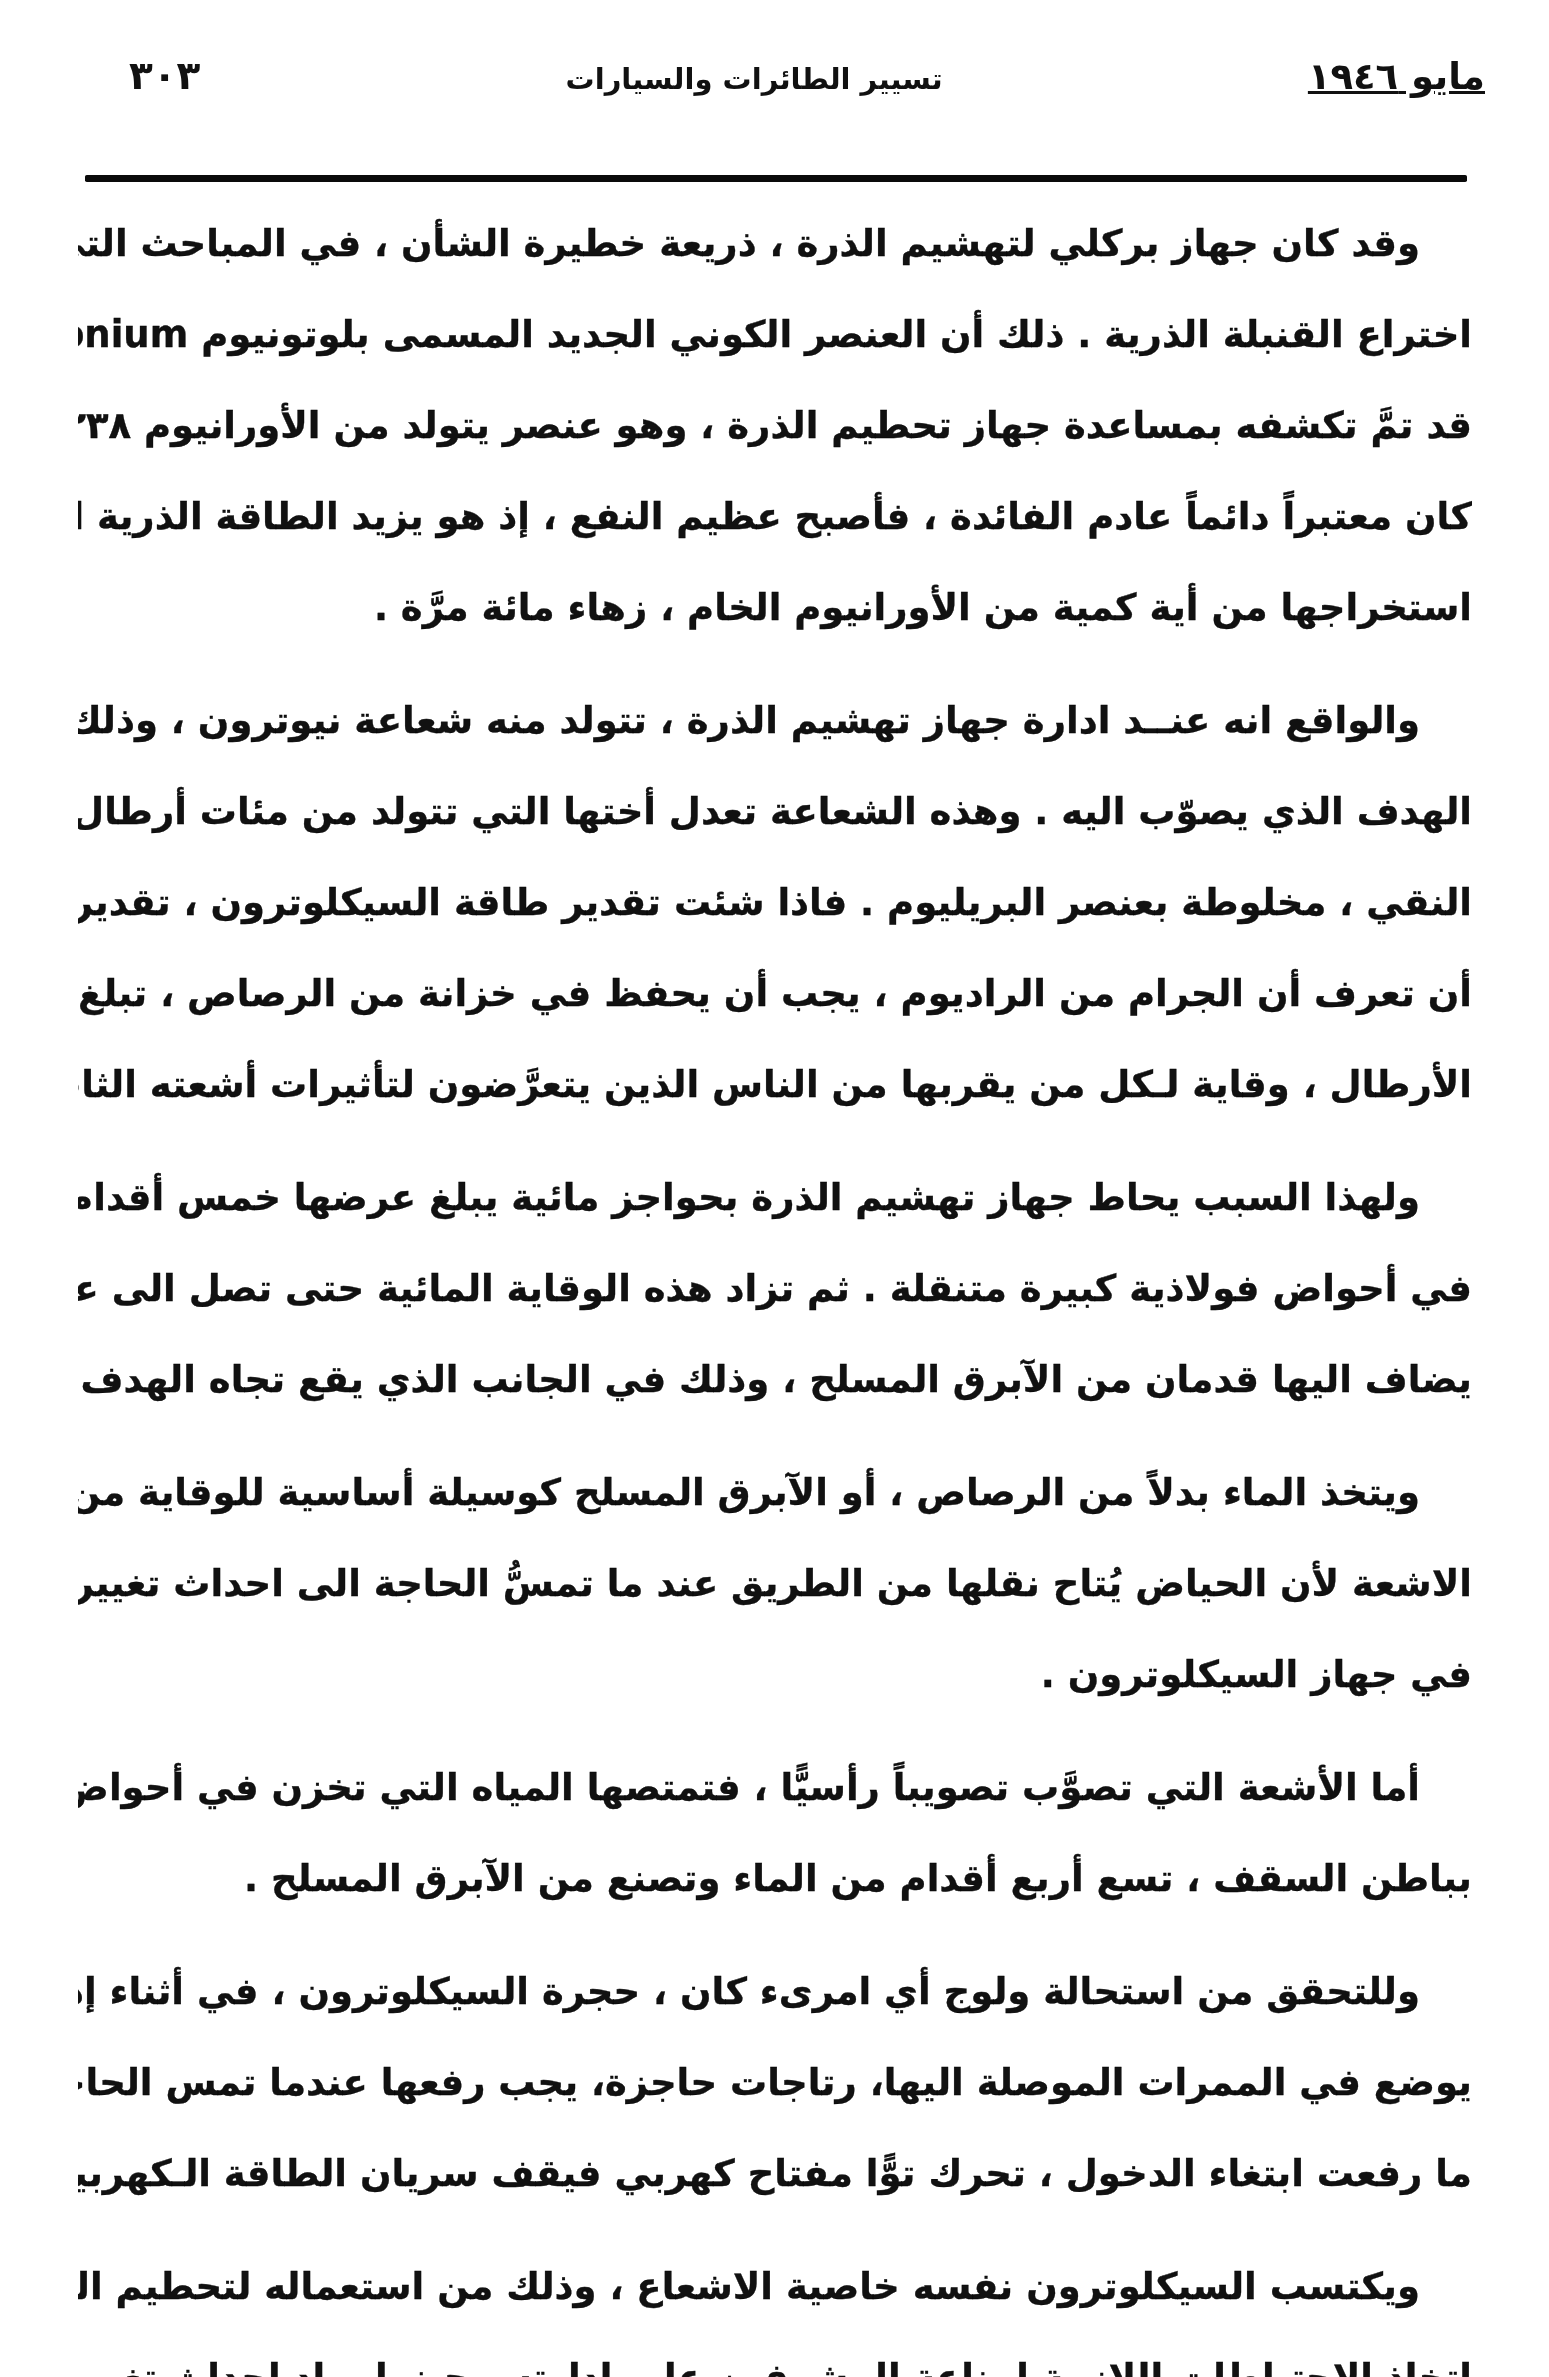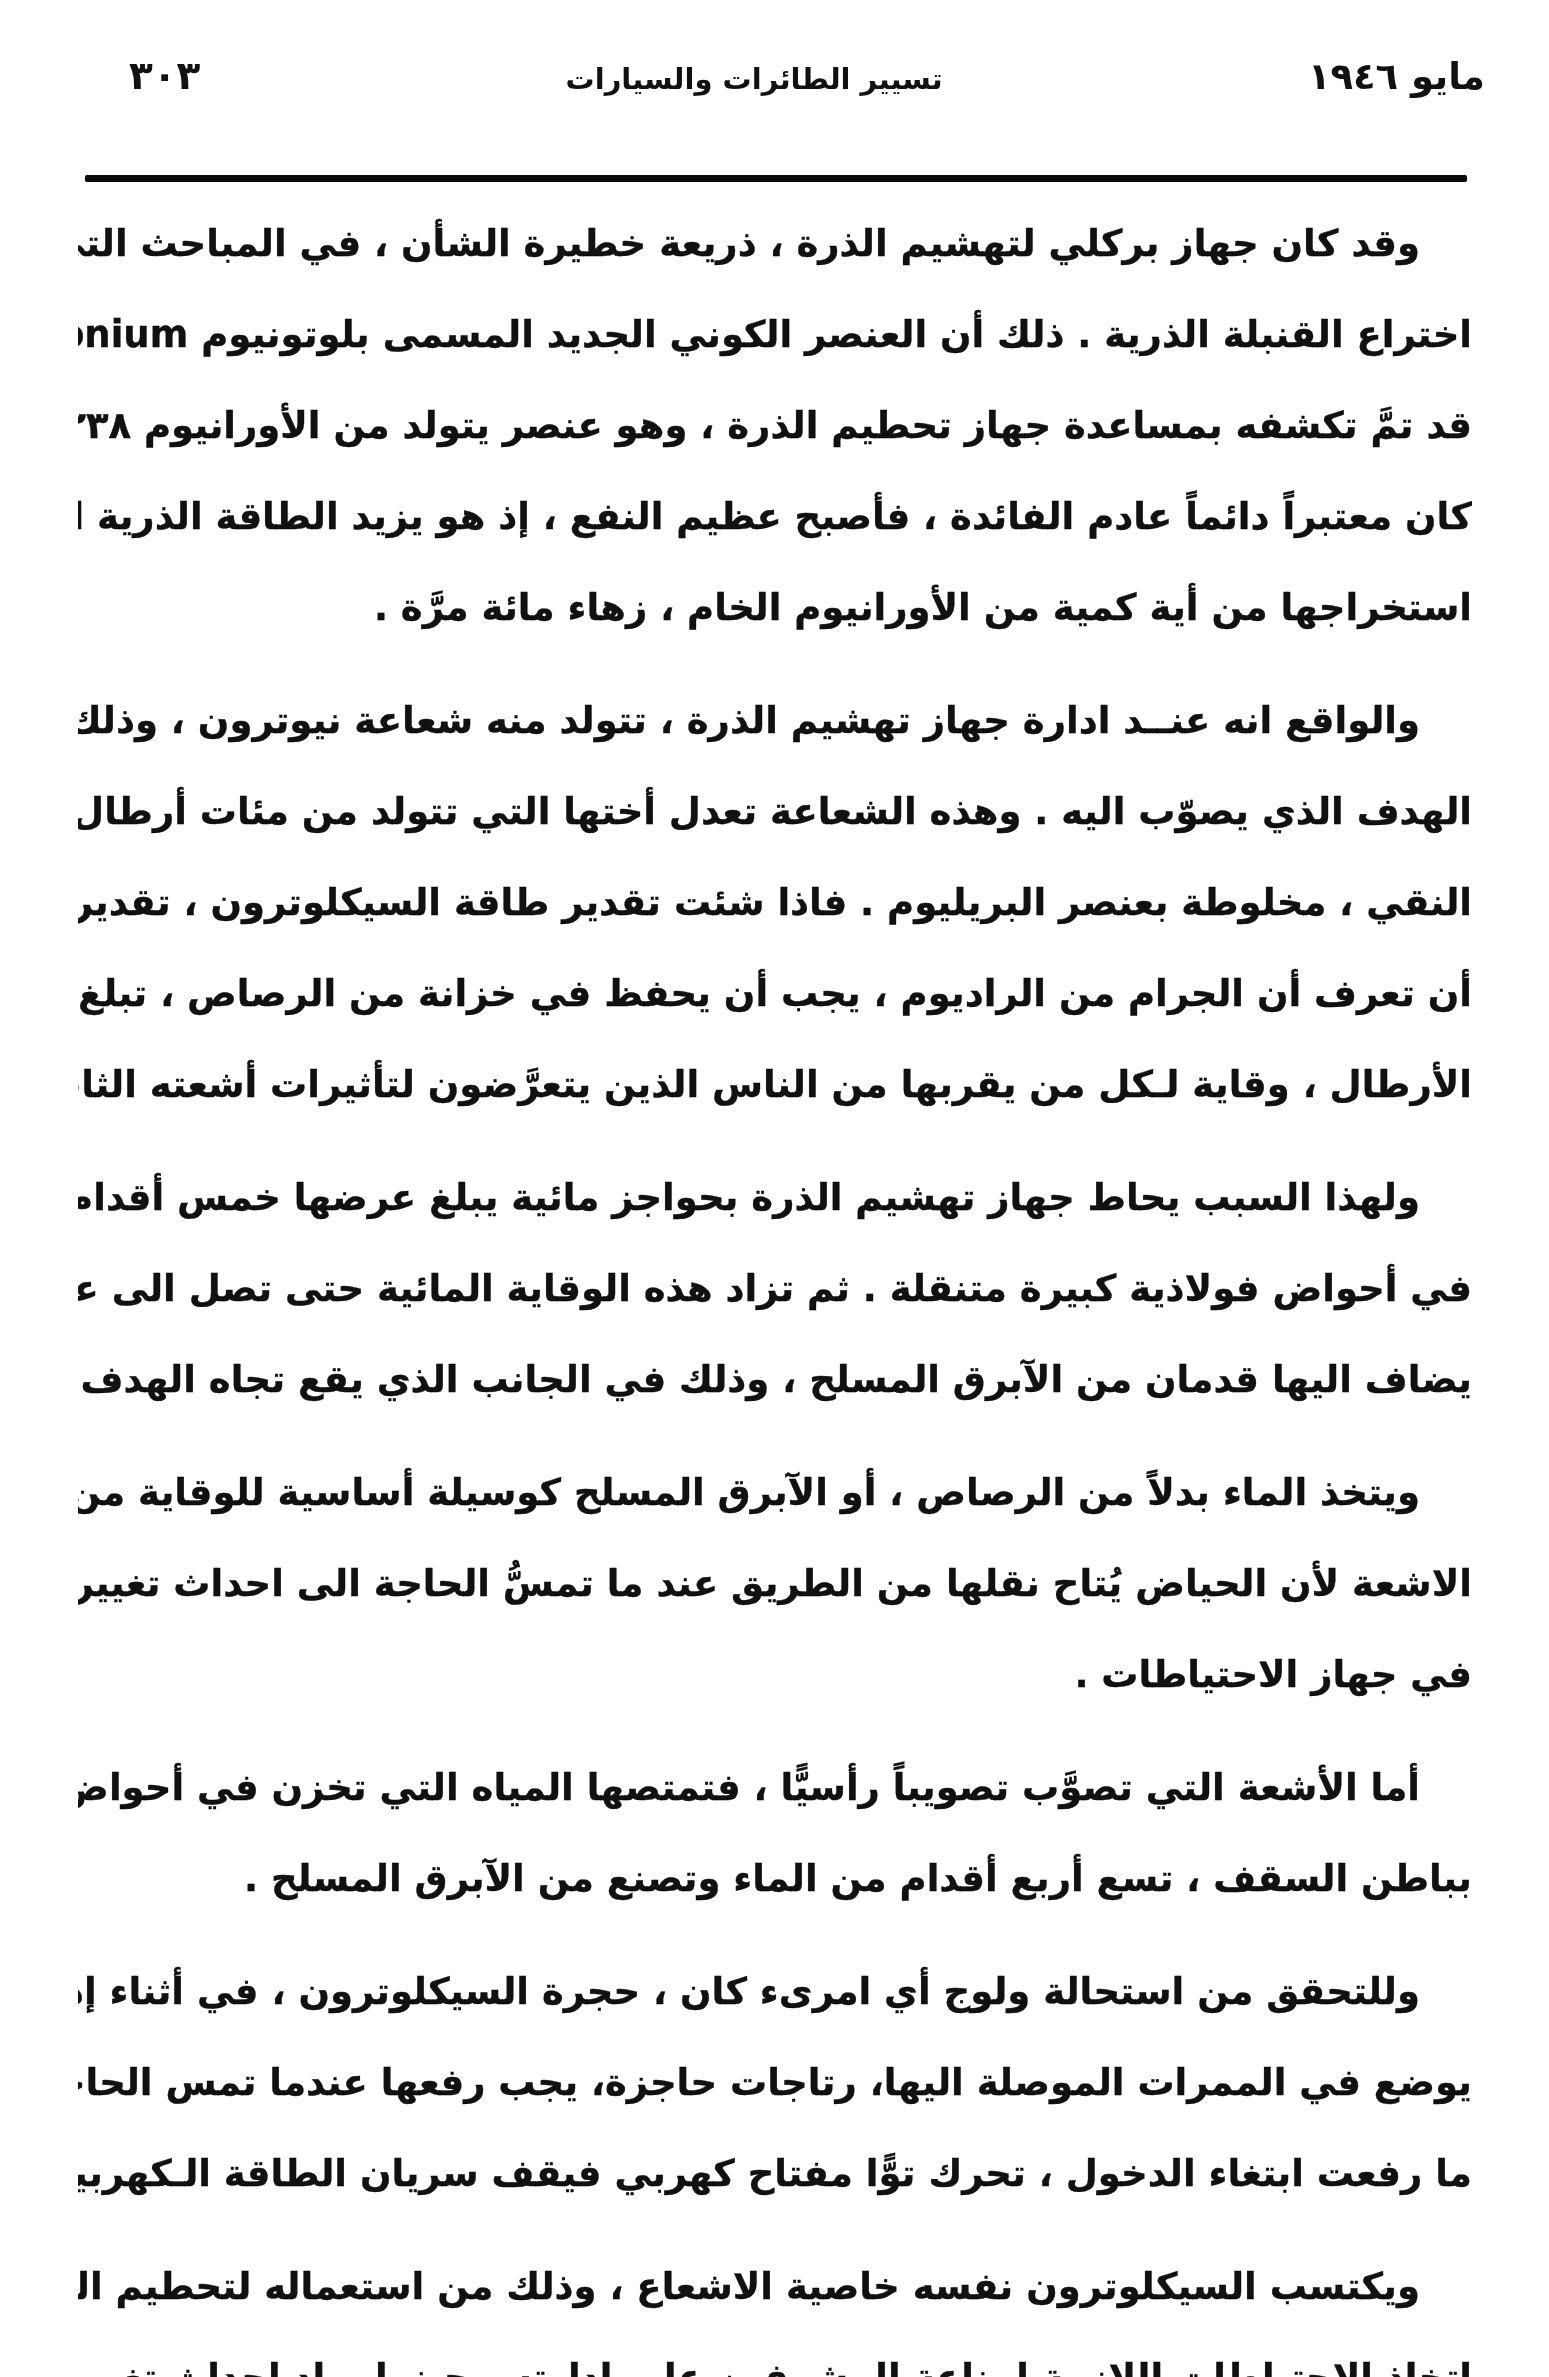--- a/index.html
+++ b/index.html
@@ -11,21 +11,21 @@
     font-family:"DejaVu Sans",sans-serif;
     overflow:hidden;
   }
   .header{
     display:flex;
     justify-content:space-between;
     align-items:baseline;
     direction:rtl;
     padding:53px 65px 0 129px;
   }
-  .header-date{font-size:37px;font-weight:700;white-space:nowrap;}
+  .header-date{font-size:37px;font-weight:700;white-space:nowrap;text-decoration:underline;}
   .header-title{font-size:29px;font-weight:700;white-space:nowrap;}
   .header-page{font-size:39px;font-weight:700;white-space:nowrap;}
   .rule{
     height:6.5px;
     background:#0a0a0a;
     margin:77px 83px 0 85px;
     border-radius:1.8px;
   }
   .body-text{
     margin:16.6px 78px 0 78px;
@@ -74,21 +74,21 @@
         <div class="line last">الأرطال ، وقاية لـكل من يقربها من الناس الذين يتعرَّضون لتأثيرات أشعته الثاقبة .</div>
       </div>
       <div class="para">
         <div class="line first">ولهذا السبب يحاط جهاز تهشيم الذرة بحواجز مائية يبلغ عرضها خمس أقدام ، توضع</div>
         <div class="line">في أحواض فولاذية كبيرة متنقلة . ثم تزاد هذه الوقاية المائية حتى تصل الى عشر أقدام ،</div>
         <div class="line last">يضاف اليها قدمان من الآبرق المسلح ، وذلك في الجانب الذي يقع تجاه الهدف مباشرةً .</div>
       </div>
       <div class="para">
         <div class="line first">ويتخذ الماء بدلاً من الرصاص ، أو الآبرق المسلح كوسيلة أساسية للوقاية من خطر</div>
         <div class="line">الاشعة لأن الحياض يُتاح نقلها من الطريق عند ما تمسُّ الحاجة الى احداث تغييرات كبرى</div>
-        <div class="line last">في جهاز الاحتياطات .</div>
+        <div class="line last">في جهاز السيكلوترون .</div>
       </div>
       <div class="para">
         <div class="line first">أما الأشعة التي تصوَّب تصويباً رأسيًّا ، فتمتصها المياه التي تخزن في أحواض تثبت</div>
         <div class="line last">بباطن السقف ، تسع أربع أقدام من الماء وتصنع من الآبرق المسلح .</div>
       </div>
       <div class="para">
         <div class="line first">وللتحقق من استحالة ولوج أي امرىء كان ، حجرة السيكلوترون ، في أثناء إدارته ،</div>
         <div class="line">يوضع في الممرات الموصلة اليها، رتاجات حاجزة، يجب رفعها عندما تمس الحاجة الى ذلك واذا</div>
         <div class="line last">ما رفعت ابتغاء الدخول ، تحرك توًّا مفتاح كهربي فيقف سريان الطاقة الـكهربية في مجراها.</div>
       </div>

